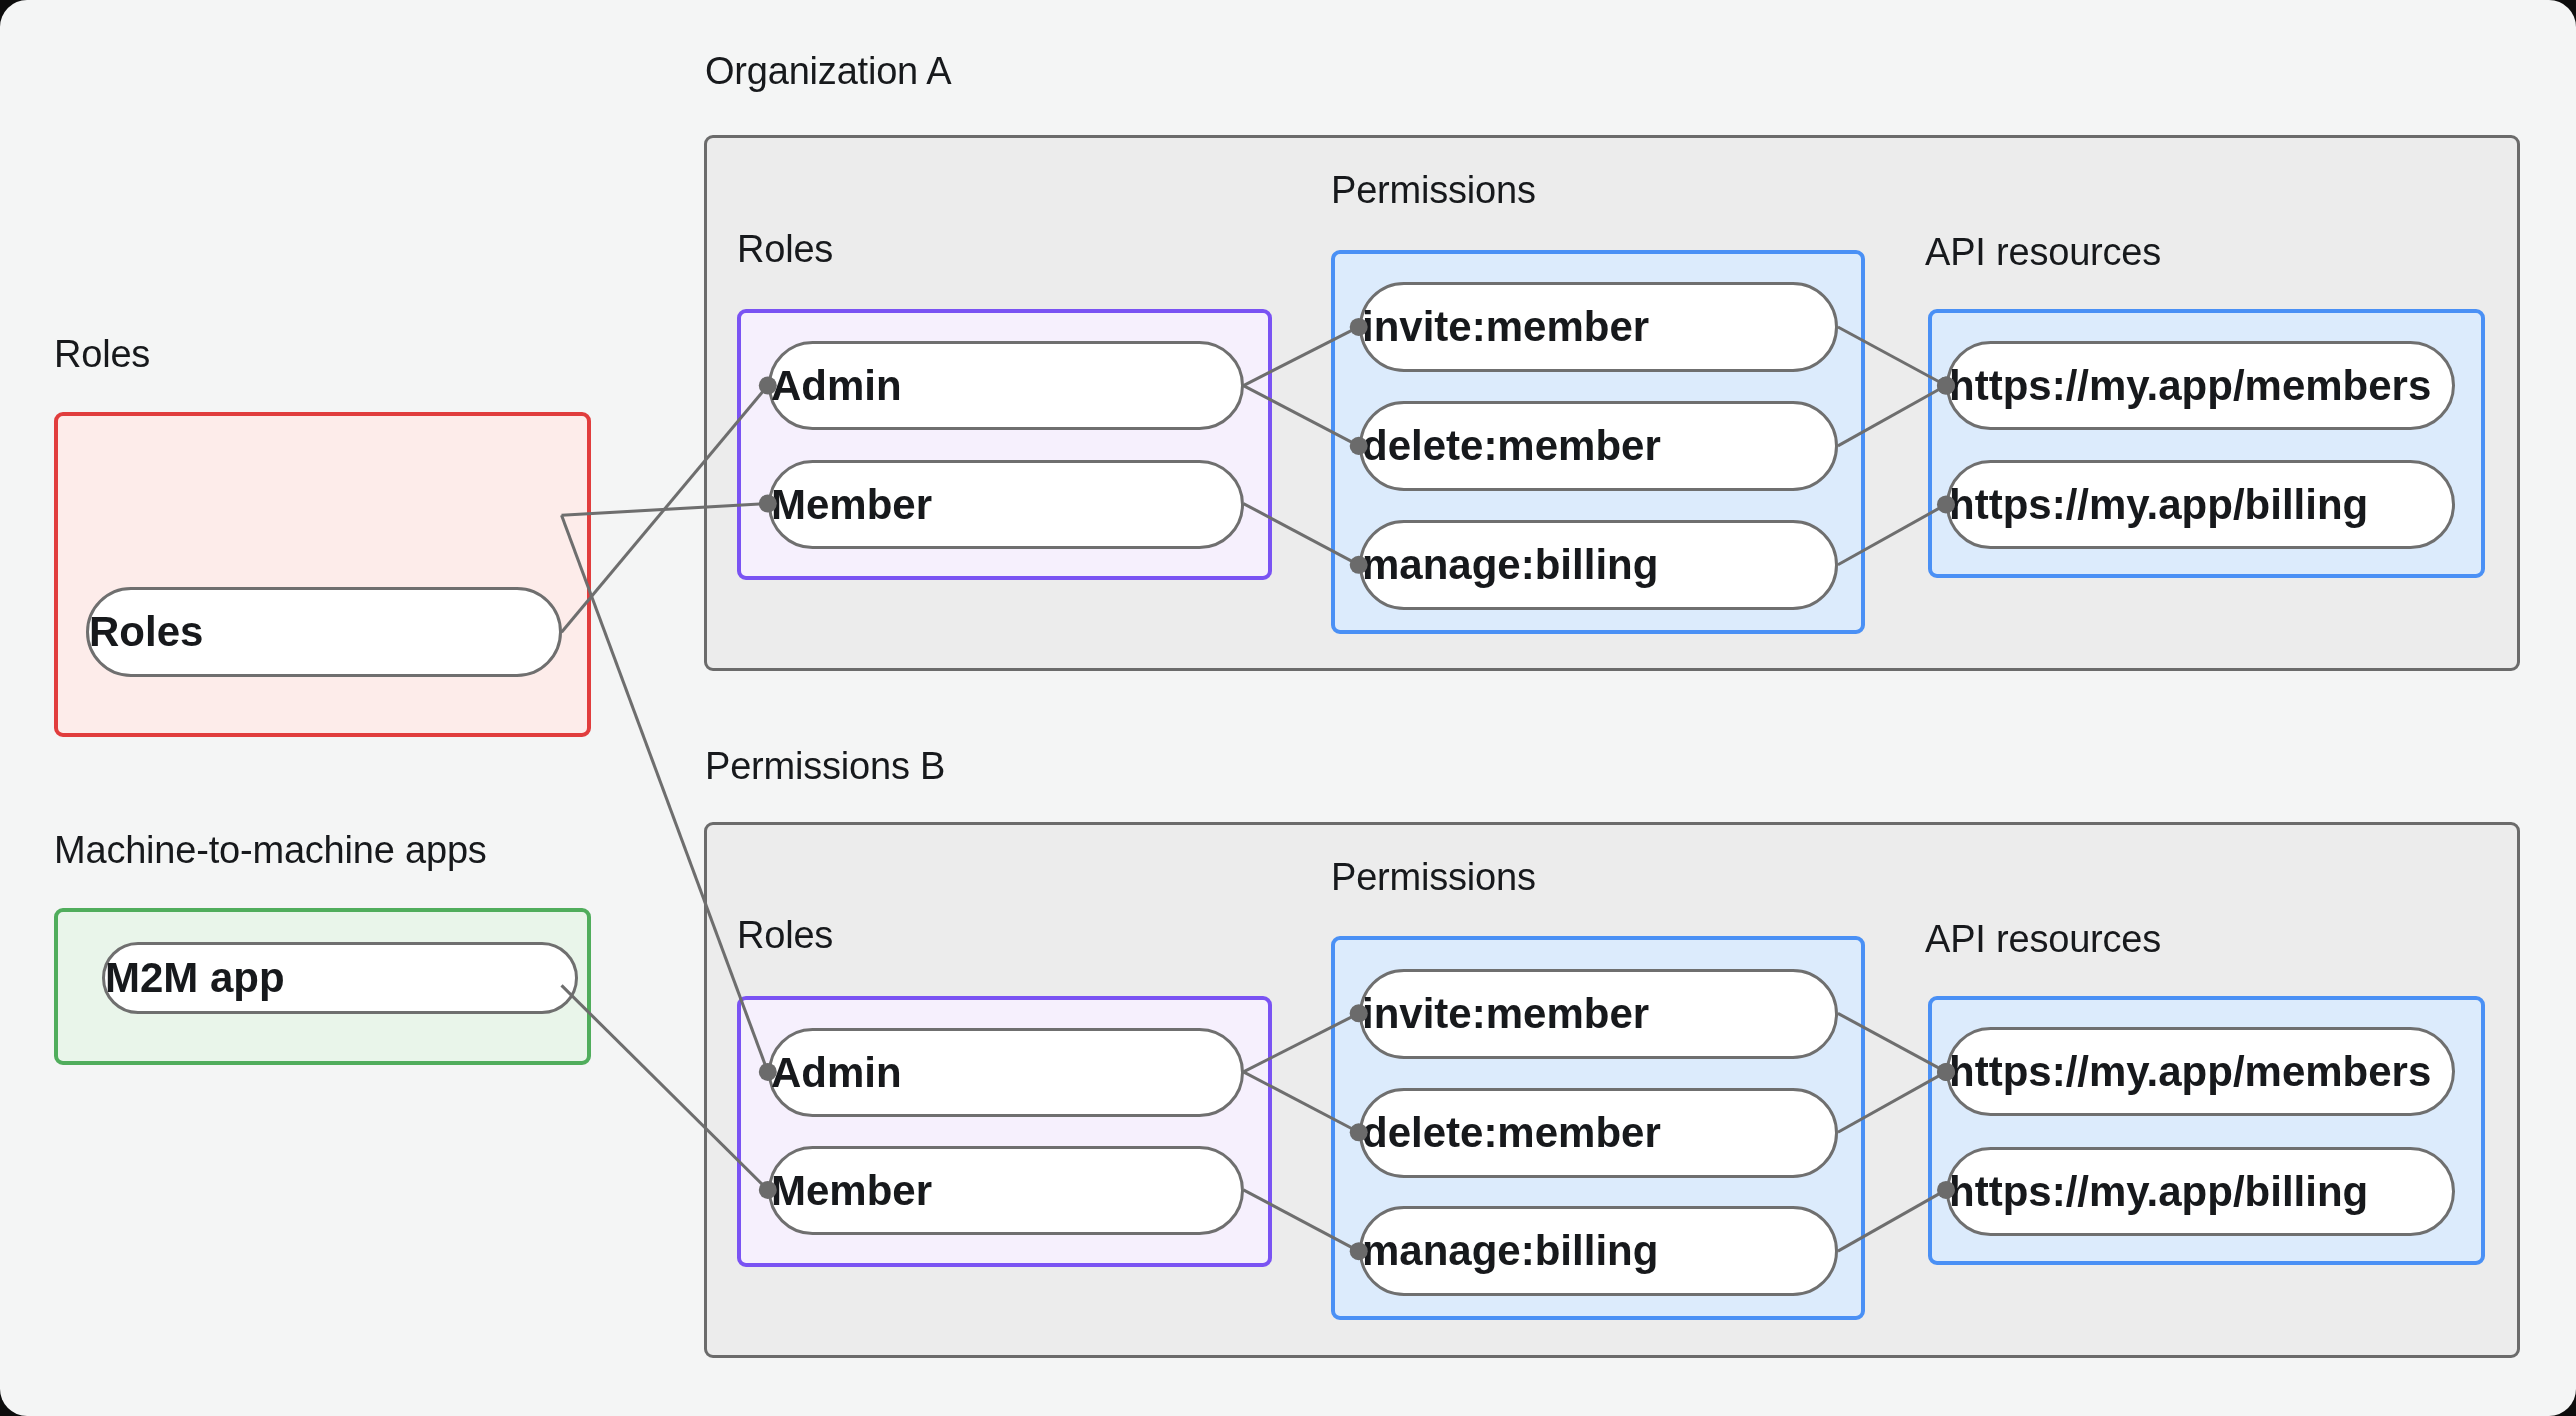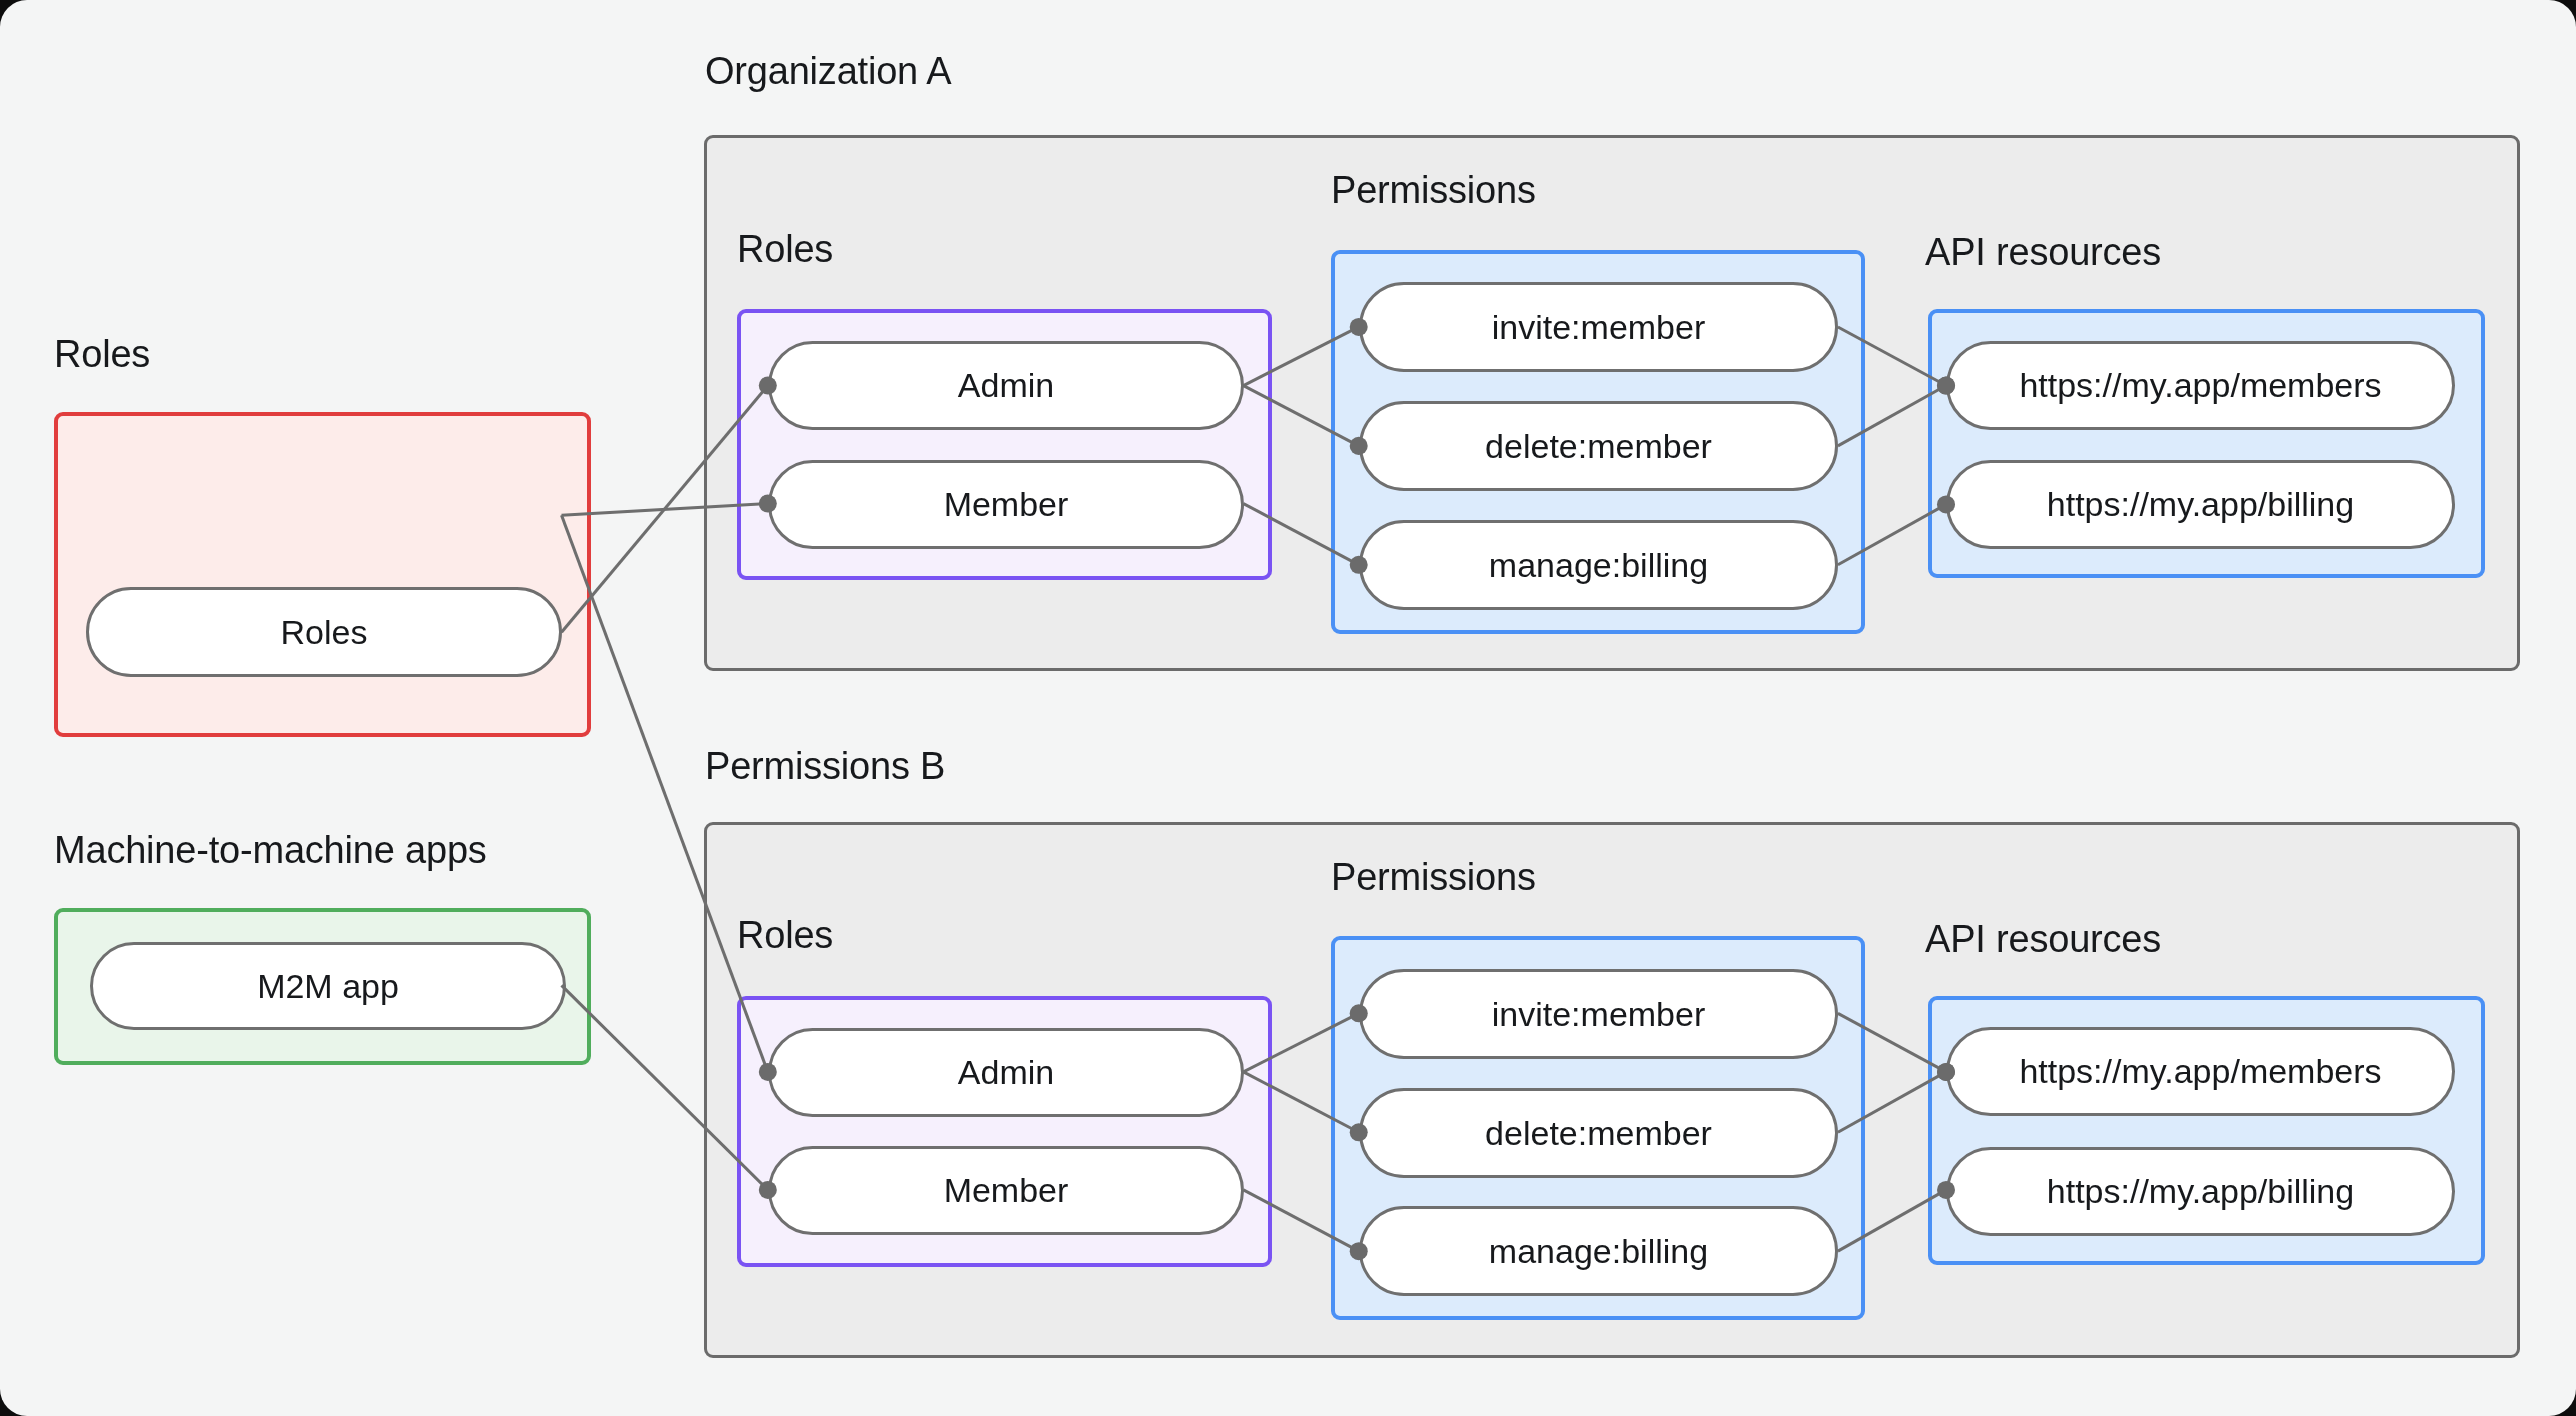--- a/index.html
+++ b/index.html
@@ -26,22 +26,22 @@
   .users-box{background:var(--users-box-bg,#fdecea);border:4.5px solid var(--users-box-border,#e13d3d);}
   .m2m-box{background:var(--m2m-box-bg,#e9f5ea);border:4.5px solid var(--m2m-box-border,#50ad5c);}
   .roles-box{background:var(--roles-box-bg,#f6f0fd);border:4.5px solid var(--roles-box-border,#7a53f3);z-index:2;}
   .perm-box{background:var(--perm-box-bg,#dcebfc);border:4.5px solid var(--perm-box-border,#4a90f5);z-index:2;}
   .api-box{background:var(--api-box-bg,#dcebfc);border:4.5px solid var(--api-box-border,#4a90f5);z-index:2;}
   .pill{
     position:absolute;z-index:4;
     background:var(--pill-bg,#ffffff);
     border:3.1px solid var(--pill-border,#6f6f6f);
     border-radius:90px;box-sizing:border-box;
-    display:flex;align-items:center;justify-content:center;
-    font-size:34px;white-space:nowrap;
+    display:flex;align-items:center;
+    font-size:42px;white-space:nowrap;font-weight:bold;
   }
 </style>
 </head>
 <body>
 
 <div class="screen" style="--page-bg: #f4f5f5; --org-box-bg: #ececec; --org-box-border: #6b6b6b; --users-box-bg: #fdecea; --users-box-border: #e13d3d; --m2m-box-bg: #e9f5ea; --m2m-box-border: #50ad5c; --roles-box-bg: #f6f0fd; --roles-box-border: #7a53f3; --perm-box-bg: #dcebfc; --perm-box-border: #4a90f5; --api-box-bg: #dcebfc; --api-box-border: #4a90f5; --pill-bg: #ffffff; --pill-border: #6f6f6f; --line: #6e6e6e; --dot: #6b6b6b; --text: #17191c;">
 
   <svg class="edges" width="2576" height="1416" viewBox="0 0 2859 1572">
       <line x1="623" y1="572" x2="852" y2="559"></line>
       <circle cx="852" cy="559" r="10"></circle>
@@ -78,21 +78,21 @@
     </svg>
 
   <div class="section-label" style="left:54px;top:335px">Roles</div>
   <div class="group-box users-box" style="left:54px;top:412px;width:537px;height:325px"></div>
   <div class="pill" style="left:86px;top:587px;width:476px;height:90px">
       <span>Roles</span>
     </div>
 
   <div class="section-label" style="left:54px;top:831px">Machine-to-machine apps</div>
   <div class="group-box m2m-box" style="left:54px;top:908px;width:537px;height:157px"></div>
-  <div class="pill" style="left:90px;top:942px;width:476px;height:88px">
+  <div class="pill" style="left:102px;top:942px;width:476px;height:72px">
       <span>M2M app</span>
     </div>
 
   <div class="section-label" style="left:705px;top:52px">Organization A</div>
   <div class="group-box org-box" style="left:704px;top:135px;width:1816px;height:536px"></div>
 
   <div class="section-label" style="left:737px;top:230px">Roles</div>
   <div class="group-box roles-box" style="left:737px;top:309px;width:535px;height:271px"></div>
   <div class="pill" style="left:768px;top:341px;width:476px;height:89px">
       <span>Admin</span>

